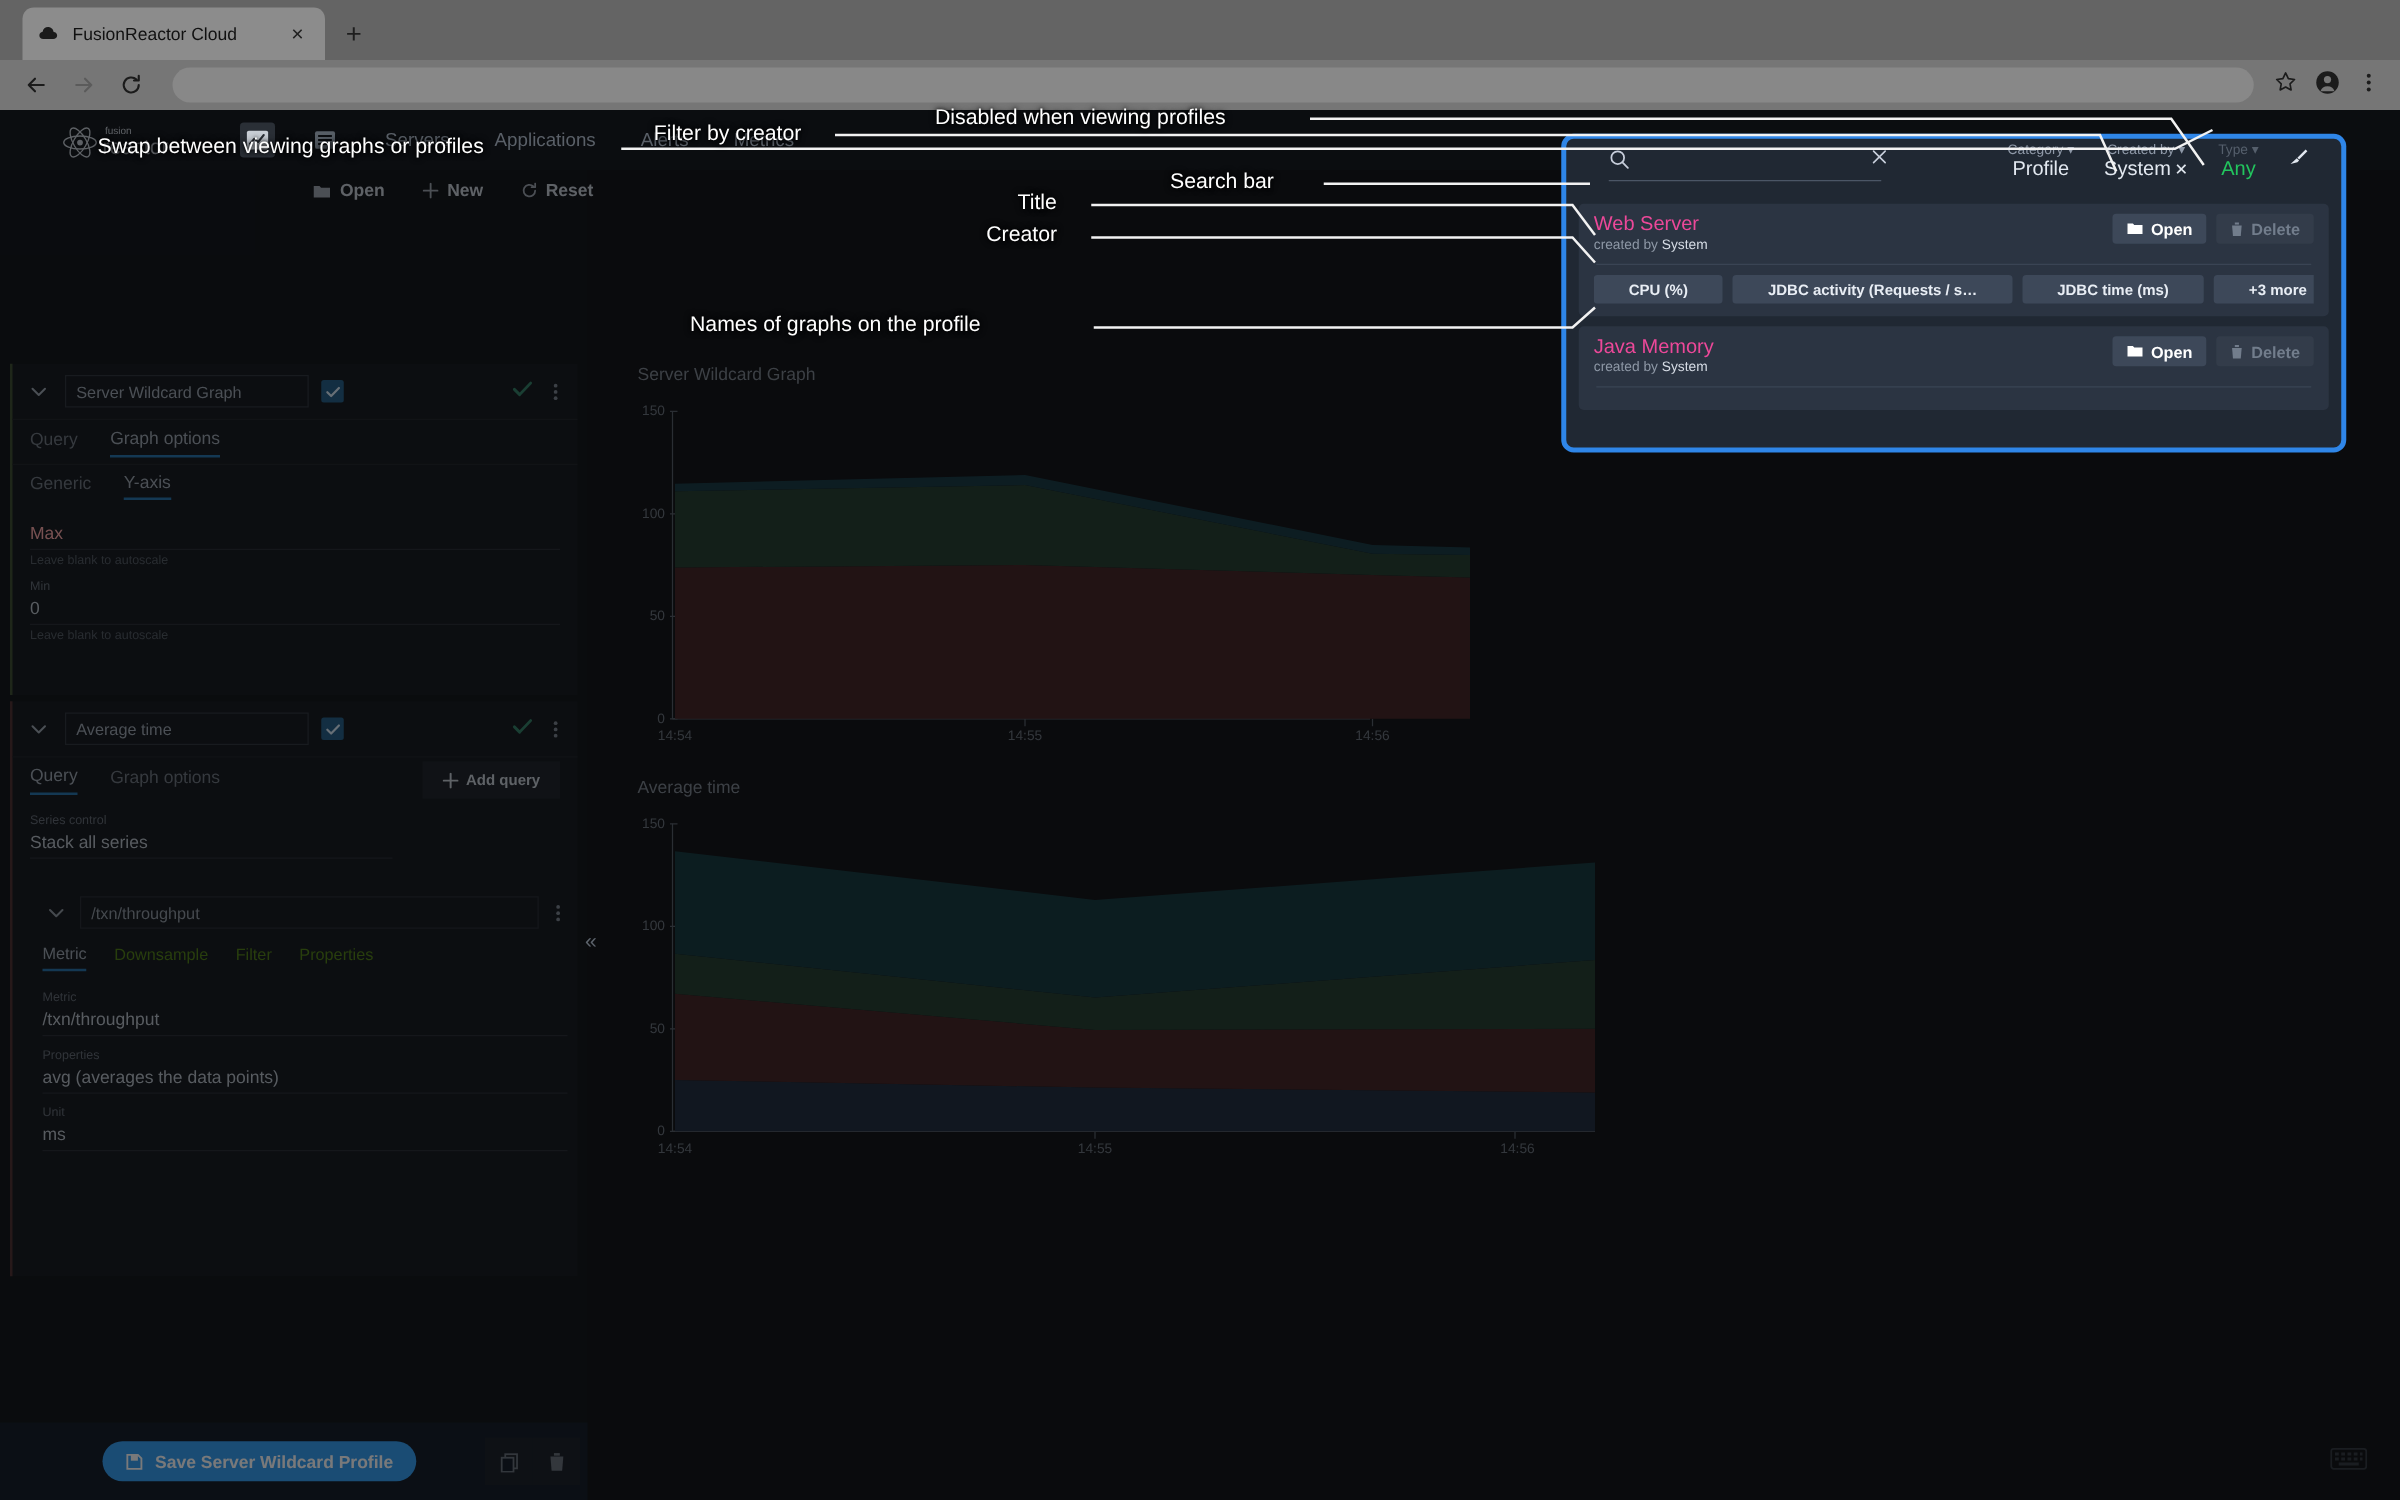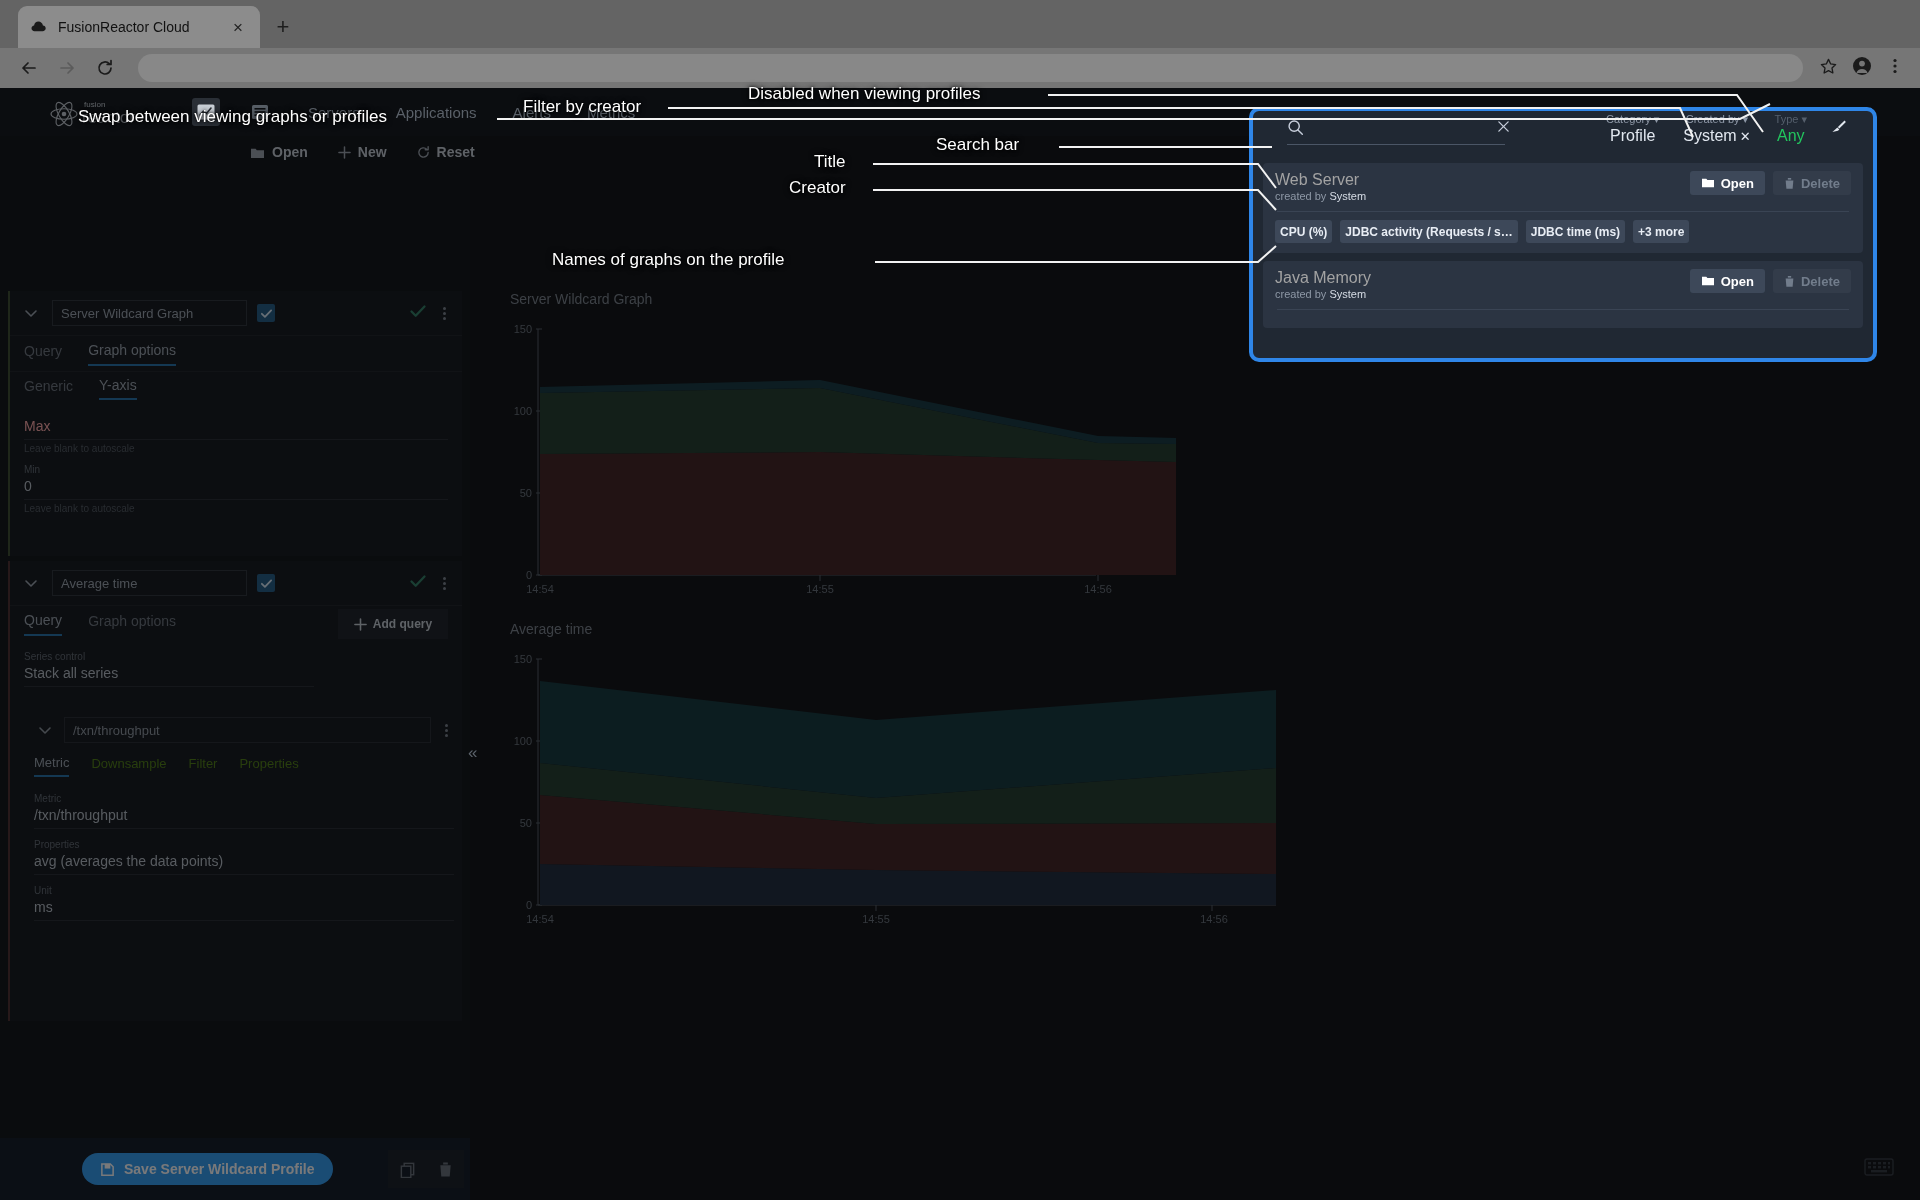--- a/index.html
+++ b/index.html
@@ -141,31 +141,31 @@
   .filt-lbl { font-size:11px; color:#8f99a8; white-space:nowrap; }
   .filt-lbl.dim { color:#555f6c; }
   .filt-val { font-size:16px; color:#e2e8f0; white-space:nowrap; margin-top:1px; }
   .filt-val.dim { color:#22c55e; }
   .filt-val .xs { font-size:13px; margin-left:3px; }
   .broom { padding:0 10px 4px 10px; color:#e2e8f0; }
 
   .plist { position:absolute; left:0; top:52px; right:0; bottom:0; padding:0 10px 8px; }
   .prow { background:#2b3442; border-radius:4px; margin-bottom:8px; padding:8px 12px 10px; }
   .prow-top { display:flex; align-items:flex-start; }
-  .pname { font-size:16px; color:#a3a3a3; }
+  .pname { font-size:16px; color:#ec4899; }
   .pcreator { font-size:11px; color:#8e98a6; margin-top:1px; }
   .pcreator b { color:#d6dce5; font-weight:normal; }
   .pbtns { margin-left:auto; display:flex; gap:8px; }
   .pbtn { height:24px; padding:0 11px; border-radius:3px; display:flex; align-items:center;
           gap:6px; font-size:13px; font-weight:bold; }
   .pbtn.open { background:#3d4859; color:#ffffff; }
   .pbtn.del  { background:#333c4a; color:#727d8c; }
   .prow-sep { height:1px; background:#3a4454; margin:9px 2px 8px; }
   .chips { display:flex; gap:8px; flex-wrap:nowrap; overflow:hidden; }
-  .chip { background:#3d4859; color:#e8edf4; border-radius:3px; height:23px; padding:0 5px;
+  .chip { background:#3d4859; color:#e8edf4; border-radius:3px; height:23px; padding:0 28px;
           display:flex; align-items:center; font-size:12px; font-weight:bold; white-space:nowrap; }
 
   
   .ann { position:absolute; color:#ffffff; font-size:17px; white-space:nowrap;
          text-shadow:0 0 3px #000, 0 0 6px #000; }
   svg.annsvg { position:absolute; left:0; top:0; width:1920px; height:1200px; pointer-events:none; }
 </style>
 </head>
 <body>
 

